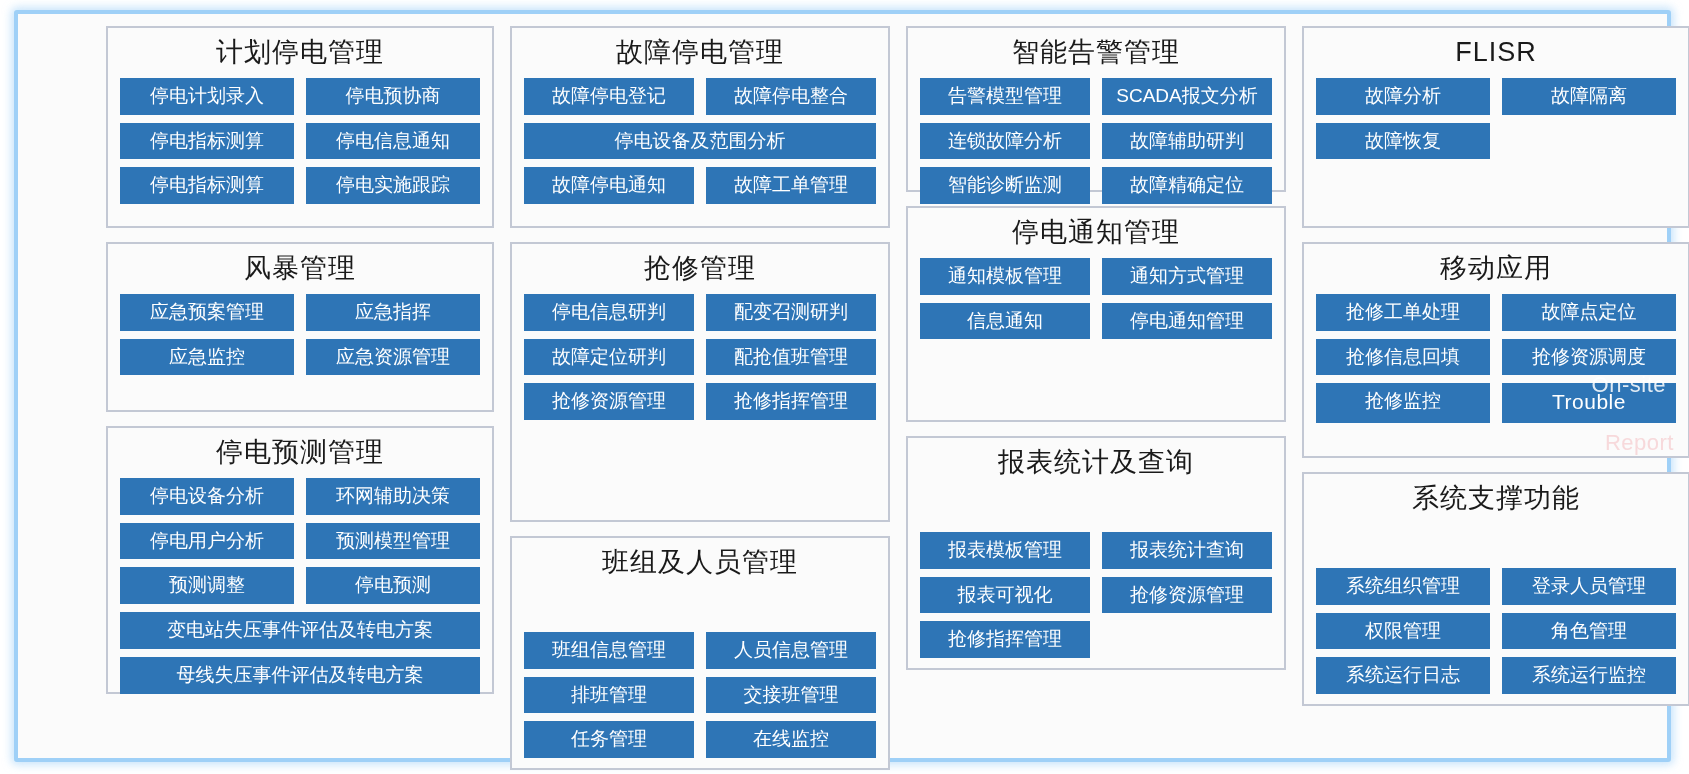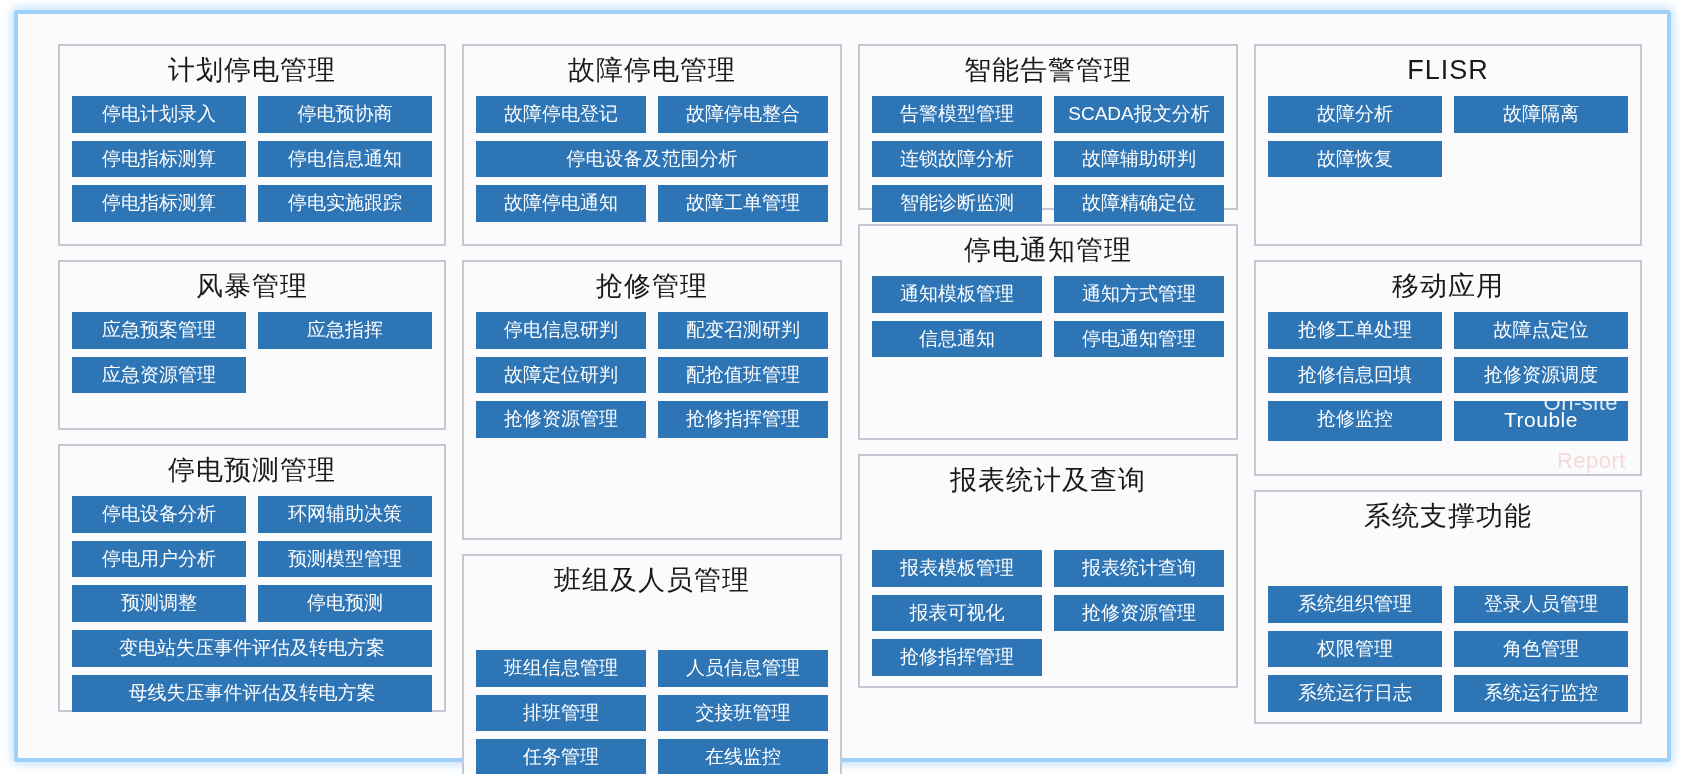--- a/index.html
+++ b/index.html
@@ -33,22 +33,23 @@
     left: 22px;
     top: 18px;
     width: 1641px;
     height: 736px;
     box-sizing: border-box;
     background: #fbfbfb;
   }
   
   .col {
     position: absolute;
-    top: 26px;
+    top: 8px;
     width: 386px;
+    margin-left: 48px;
   }
   .col.c1 { left: 36px;  width: 388px; }
   .col.c2 { left: 440px; width: 380px; }
   .col.c3 { left: 836px; width: 380px; }
   .col.c4 { left: 1232px; width: 388px; }
 
   .panel {
     box-sizing: border-box;
     border: 2px solid #c3c8d4;
     background: #fbfbfb;
@@ -131,20 +132,21 @@
           <div class="btn">停电指标测算</div>
           <div class="btn">停电实施跟踪</div>
         </div>
       </div>
 
       <div class="panel" style="height:170px;">
         <div class="panel-title">风暴管理</div>
         <div class="btn-grid">
           <div class="btn">应急预案管理</div>
           <div class="btn">应急指挥</div>
+          <div class="btn">应急监控</div>
           <div class="btn">应急资源管理</div>
         </div>
       </div>
 
       <div class="panel" style="height:268px;">
         <div class="panel-title">停电预测管理</div>
         <div class="btn-grid">
           <div class="btn">停电设备分析</div>
           <div class="btn">环网辅助决策</div>
           <div class="btn">停电用户分析</div>

